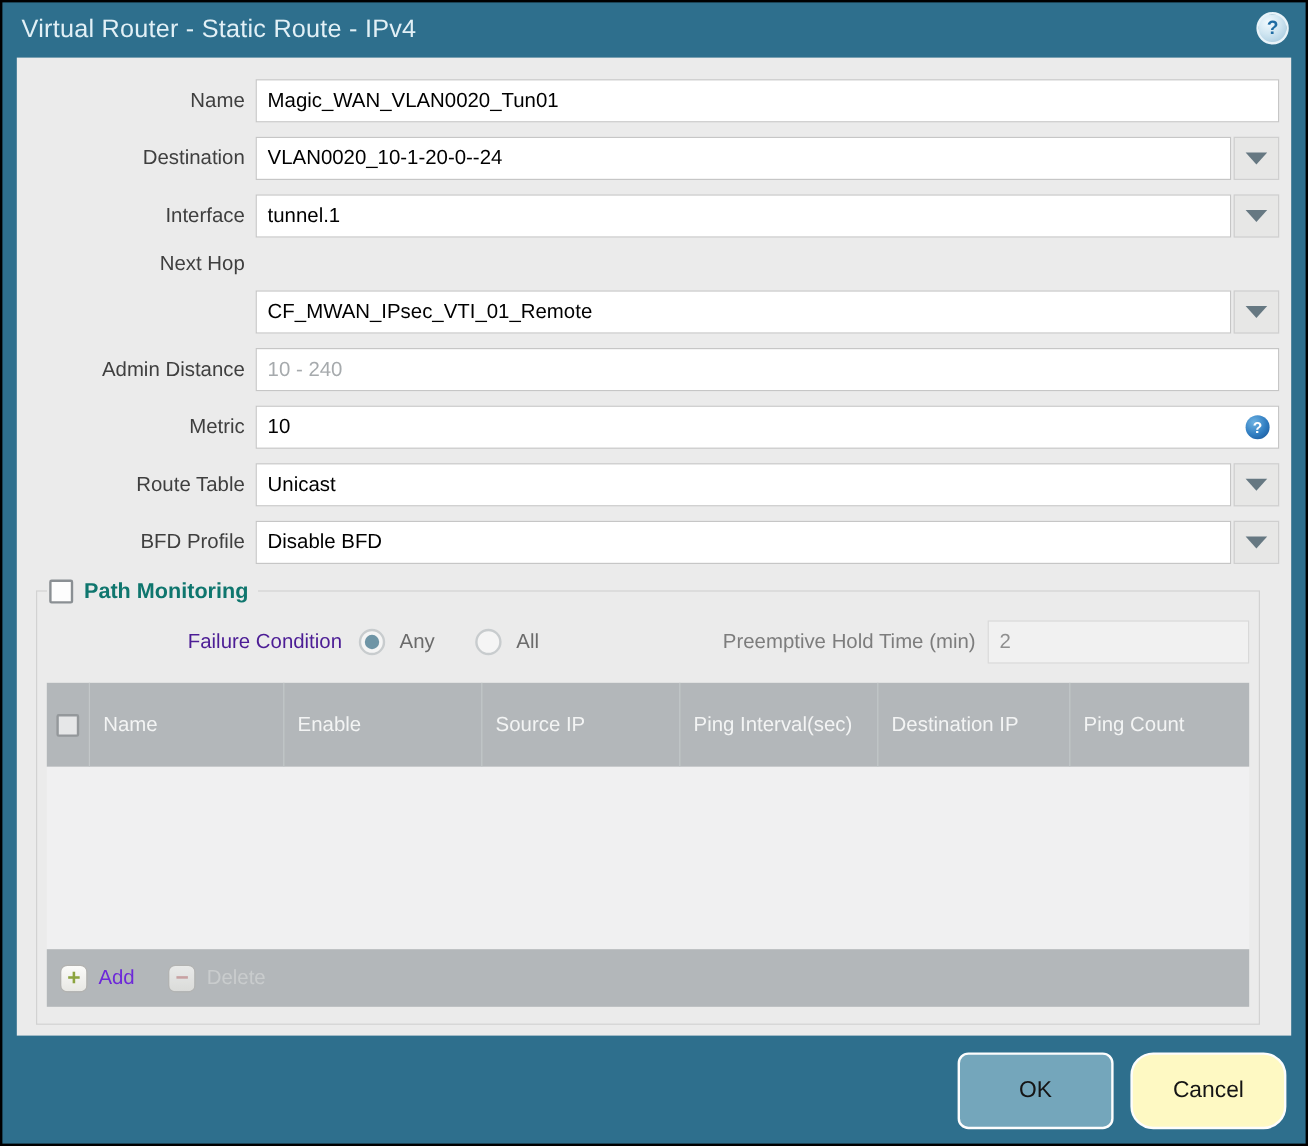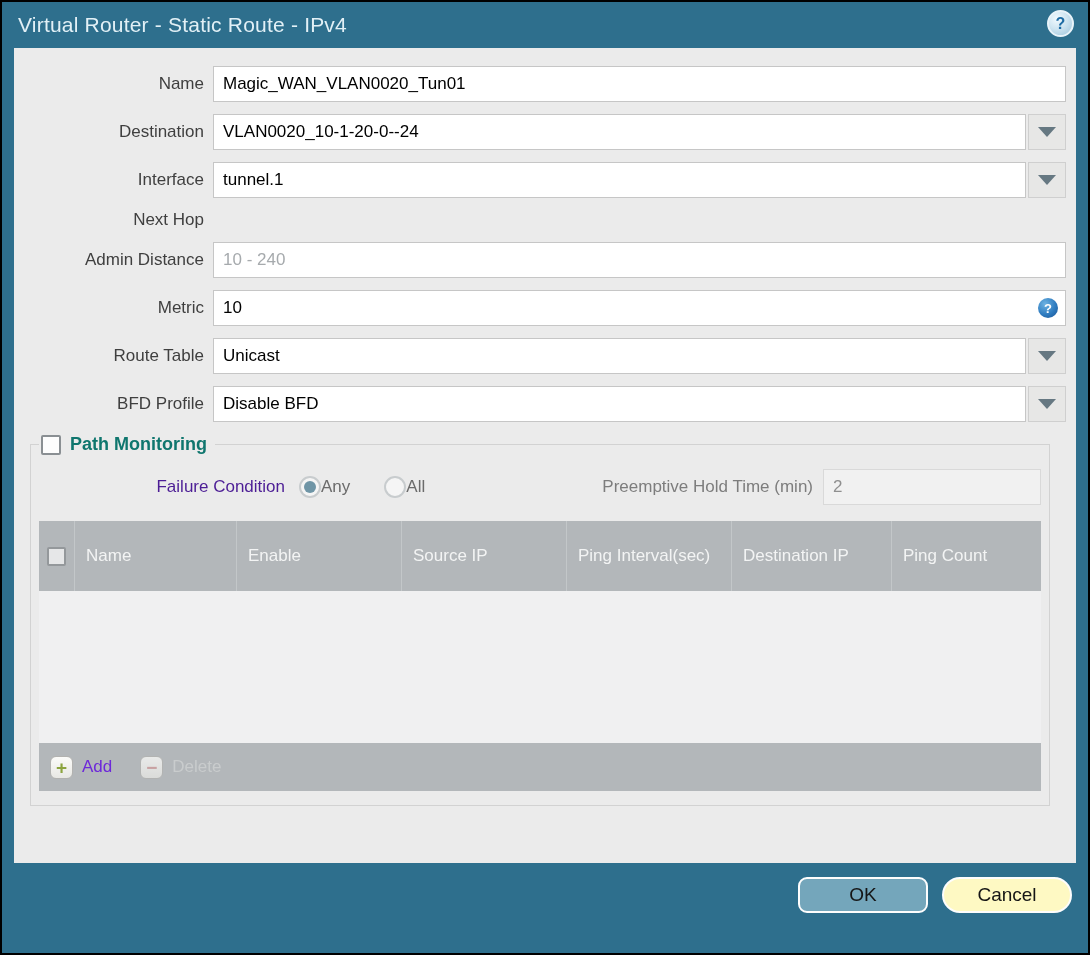--- a/index.html
+++ b/index.html
@@ -85,21 +85,21 @@
     padding:0 8px 0 2px; margin-left:0;
   }
   .checkbox {
     width:20px; height:20px;
     background:#fdfdfd; border:2px solid #8a8f93; border-radius:2px;
     cursor:pointer;
   }
   .pm-title { font-size:18px; font-weight:bold; color:#0f766e; }
   .fc-row { display:flex; align-items:center; margin:10px 0 16px 0; }
   .fc-label { width:260px; flex:0 0 260px; text-align:right; padding-right:14px; color:#4c1d95; font-size:17px; }
-  .radio-opt { display:flex; align-items:center; margin-right:34px; }
+  .radio-opt { display:flex; align-items:center; gap:12px; margin-right:34px; }
   .radio {
     width:22px; height:22px; border-radius:50%;
     background:#f5f5f5; border:2px solid #c8ccce;
     display:flex; align-items:center; justify-content:center;
   }
   .radio.sel::after {
     content:""; width:12px; height:12px; border-radius:50%;
     background:#6f95a6;
   }
   .radio-label { color:#6b6b6b; font-size:17px; }
@@ -149,21 +149,21 @@
   .tool-btn.disabled { cursor:default; }
   .tool-btn.disabled .tool-icon { opacity:.75; }
   .tool-btn.disabled .tool-label { color:#c9cccd; }
   
   .footer {
     flex:0 0 90px; height:90px;
     display:flex; justify-content:flex-end; align-items:flex-start;
     gap:14px; padding:14px 16px 0 0;
   }
   .btn {
-    min-width:130px; height:36px;
+    min-width:130px; height:64px;
     border-radius:9px; border:2px solid #fdfdfd;
     font-family:inherit; font-size:19px; color:#151515;
     display:flex; align-items:center; justify-content:center;
     cursor:pointer;
   }
   .btn-ok { background:#74a6bb; }
   .btn-cancel { background:#fef9c3;border-radius:19px; }
 </style>
 </head>
 <body>
@@ -201,20 +201,29 @@
         <span class="dd-btn">
             <span class="dd-tri"></span>
           </span>
       </span>
     </div>
 
     <div class="form-row">
       <span class="form-label">Next Hop</span>
     </div>
 
+    <div class="form-row">
+      <span class="form-label"></span>
+      <span class="field">
+        <input class="text" type="text" value="CF_MWAN_IPsec_VTI_01_Remote" style="">
+        <span class="dd-btn">
+            <span class="dd-tri"></span>
+          </span>
+      </span>
+    </div>
 
     <div class="form-row">
       <span class="form-label">Admin Distance</span>
       <span class="field">
         <input class="text" type="text" placeholder="10 - 240" style="">
       </span>
     </div>
 
     <div class="form-row">
       <span class="form-label">Metric</span>

